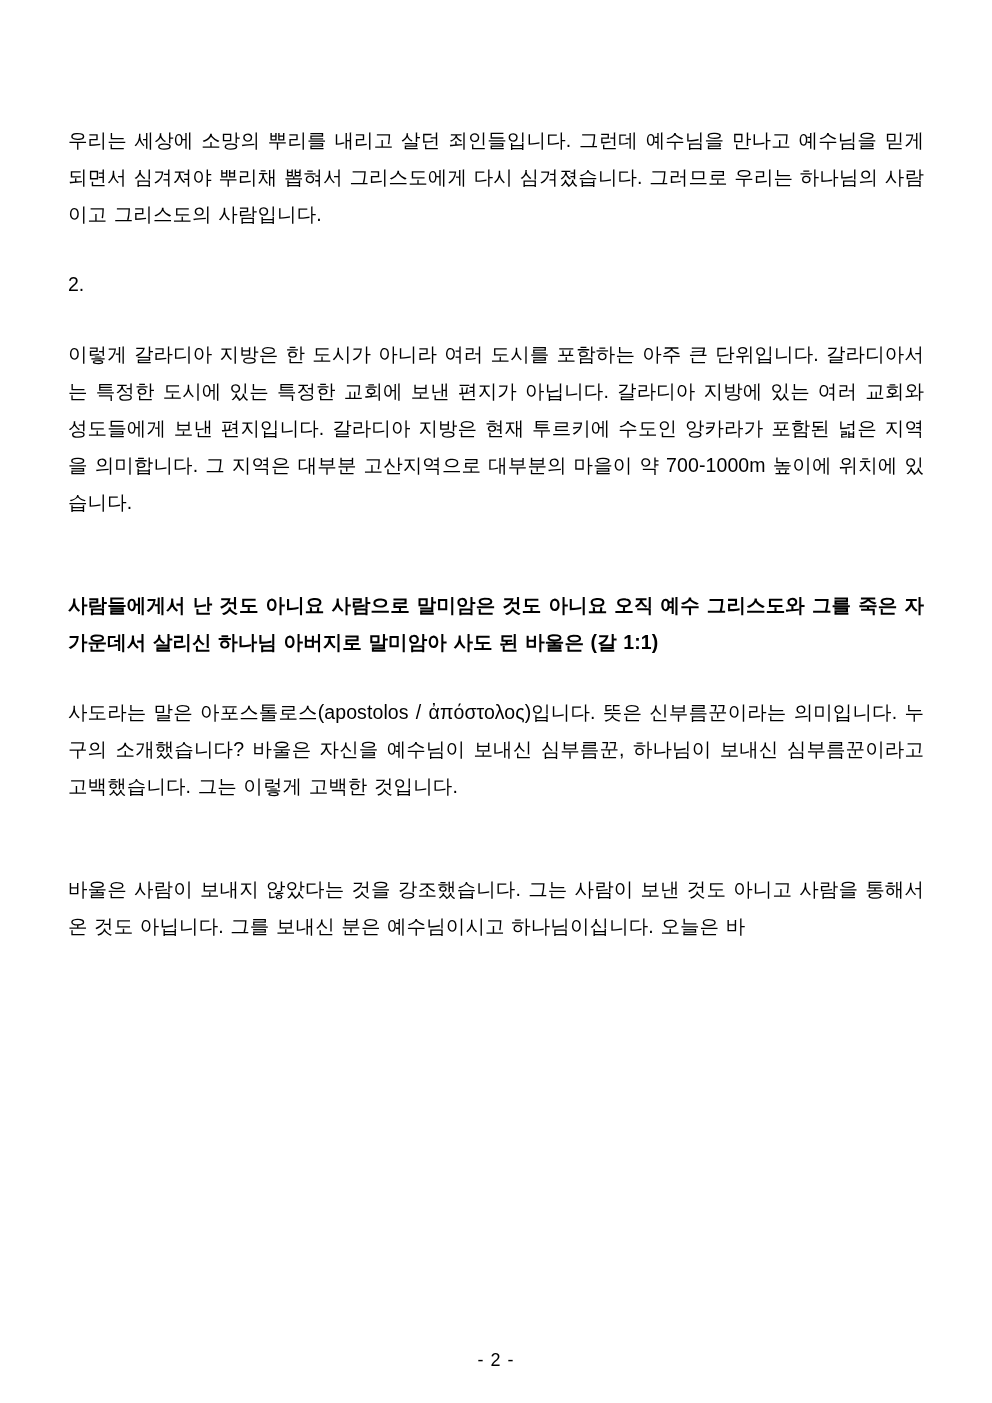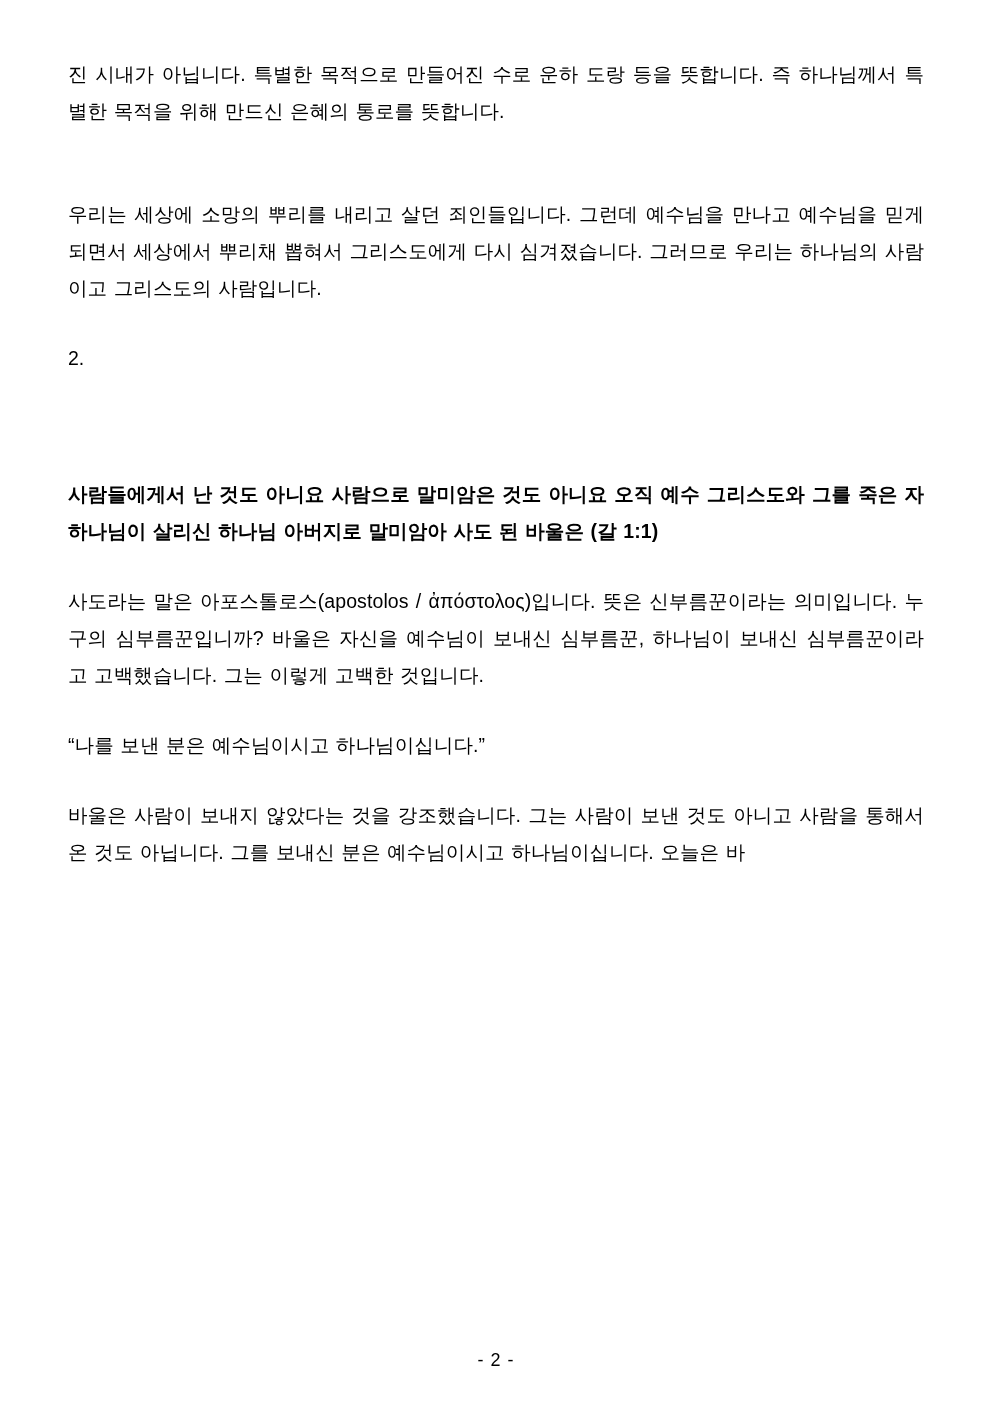--- a/index.html
+++ b/index.html
@@ -54,43 +54,42 @@
     font-family: "Liberation Sans", sans-serif;
     letter-spacing: 1px;
   }
 </style>
 </head>
 <body>
 
 <div class="page">
   <div class="doc-body">
 
-    <p class="para">진 시내가 아닙니다. 특별한 목적으로 만들어진 수로 운하 도랑 등을 뜻합니다. 즉 하나님께서 특별한 목적을 위해 만드신 은혜의 통로를 뜻합니다.</p>
     <div class="gap"></div>
 
     <div class="gap"></div>
 
-    <p class="para">우리는 세상에 소망의 뿌리를 내리고 살던 죄인들입니다. 그런데 예수님을 만나고 예수님을 믿게 되면서 세상에서 뿌리채 뽑혀서 그리스도에게 다시 심겨졌습니다. 그러므로 우리는 하나님의 사람이고 그리스도의 사람입니다.</p>
+    <p class="para">우리는 세상에 소망의 뿌리를 내리고 살던 죄인들입니다. 그런데 예수님을 만나고 예수님을 믿게 되면서 심겨져야 뿌리채 뽑혀서 그리스도에게 다시 심겨졌습니다. 그러므로 우리는 하나님의 사람이고 그리스도의 사람입니다.</p>
     <div class="gap"></div>
 
     <p class="numbered">2.</p>
 
     <div class="gap"></div>
 
+    <p class="para">이렇게 갈라디아 지방은 한 도시가 아니라 여러 도시를 포함하는 아주 큰 단위입니다. 갈라디아서는 특정한 도시에 있는 특정한 교회에 보낸 편지가 아닙니다. 갈라디아 지방에 있는 여러 교회와 성도들에게 보낸 편지입니다. 갈라디아 지방은 현재 투르키에 수도인 앙카라가 포함된 넓은 지역을 의미합니다. 그 지역은 대부분 고산지역으로 대부분의 마을이 약 700-1000m 높이에 위치에 있습니다.</p>
     <div class="gap"></div>
 
     <div class="gap"></div>
 
-    <p class="para bold">사람들에게서 난 것도 아니요 사람으로 말미암은 것도 아니요 오직 예수 그리스도와 그를 죽은 자 하나님이 살리신 하나님 아버지로 말미암아 사도 된 바울은 (갈 1:1)</p>
+    <p class="para bold">사람들에게서 난 것도 아니요 사람으로 말미암은 것도 아니요 오직 예수 그리스도와 그를 죽은 자 가운데서 살리신 하나님 아버지로 말미암아 사도 된 바울은 (갈 1:1)</p>
     <div class="gap"></div>
 
-    <p class="para">사도라는 말은 아포스톨로스(apostolos / ἀπόστολος)입니다. 뜻은 신부름꾼이라는 의미입니다. 누구의 심부름꾼입니까? 바울은 자신을 예수님이 보내신 심부름꾼, 하나님이 보내신 심부름꾼이라고 고백했습니다. 그는 이렇게 고백한 것입니다.</p>
+    <p class="para">사도라는 말은 아포스톨로스(apostolos / ἀπόστολος)입니다. 뜻은 신부름꾼이라는 의미입니다. 누구의 소개했습니다? 바울은 자신을 예수님이 보내신 심부름꾼, 하나님이 보내신 심부름꾼이라고 고백했습니다. 그는 이렇게 고백한 것입니다.</p>
     <div class="gap"></div>
 
-    <p class="para">“나를 보낸 분은 예수님이시고 하나님이십니다.”</p>
     <div class="gap"></div>
 
     <p class="para">바울은 사람이 보내지 않았다는 것을 강조했습니다. 그는 사람이 보낸 것도 아니고 사람을 통해서 온 것도 아닙니다. 그를 보내신 분은 예수님이시고 하나님이십니다. 오늘은 바</p>
 
   </div>
 
   <div class="footer">- 2 -</div>
 </div>
 
 </body></html>

